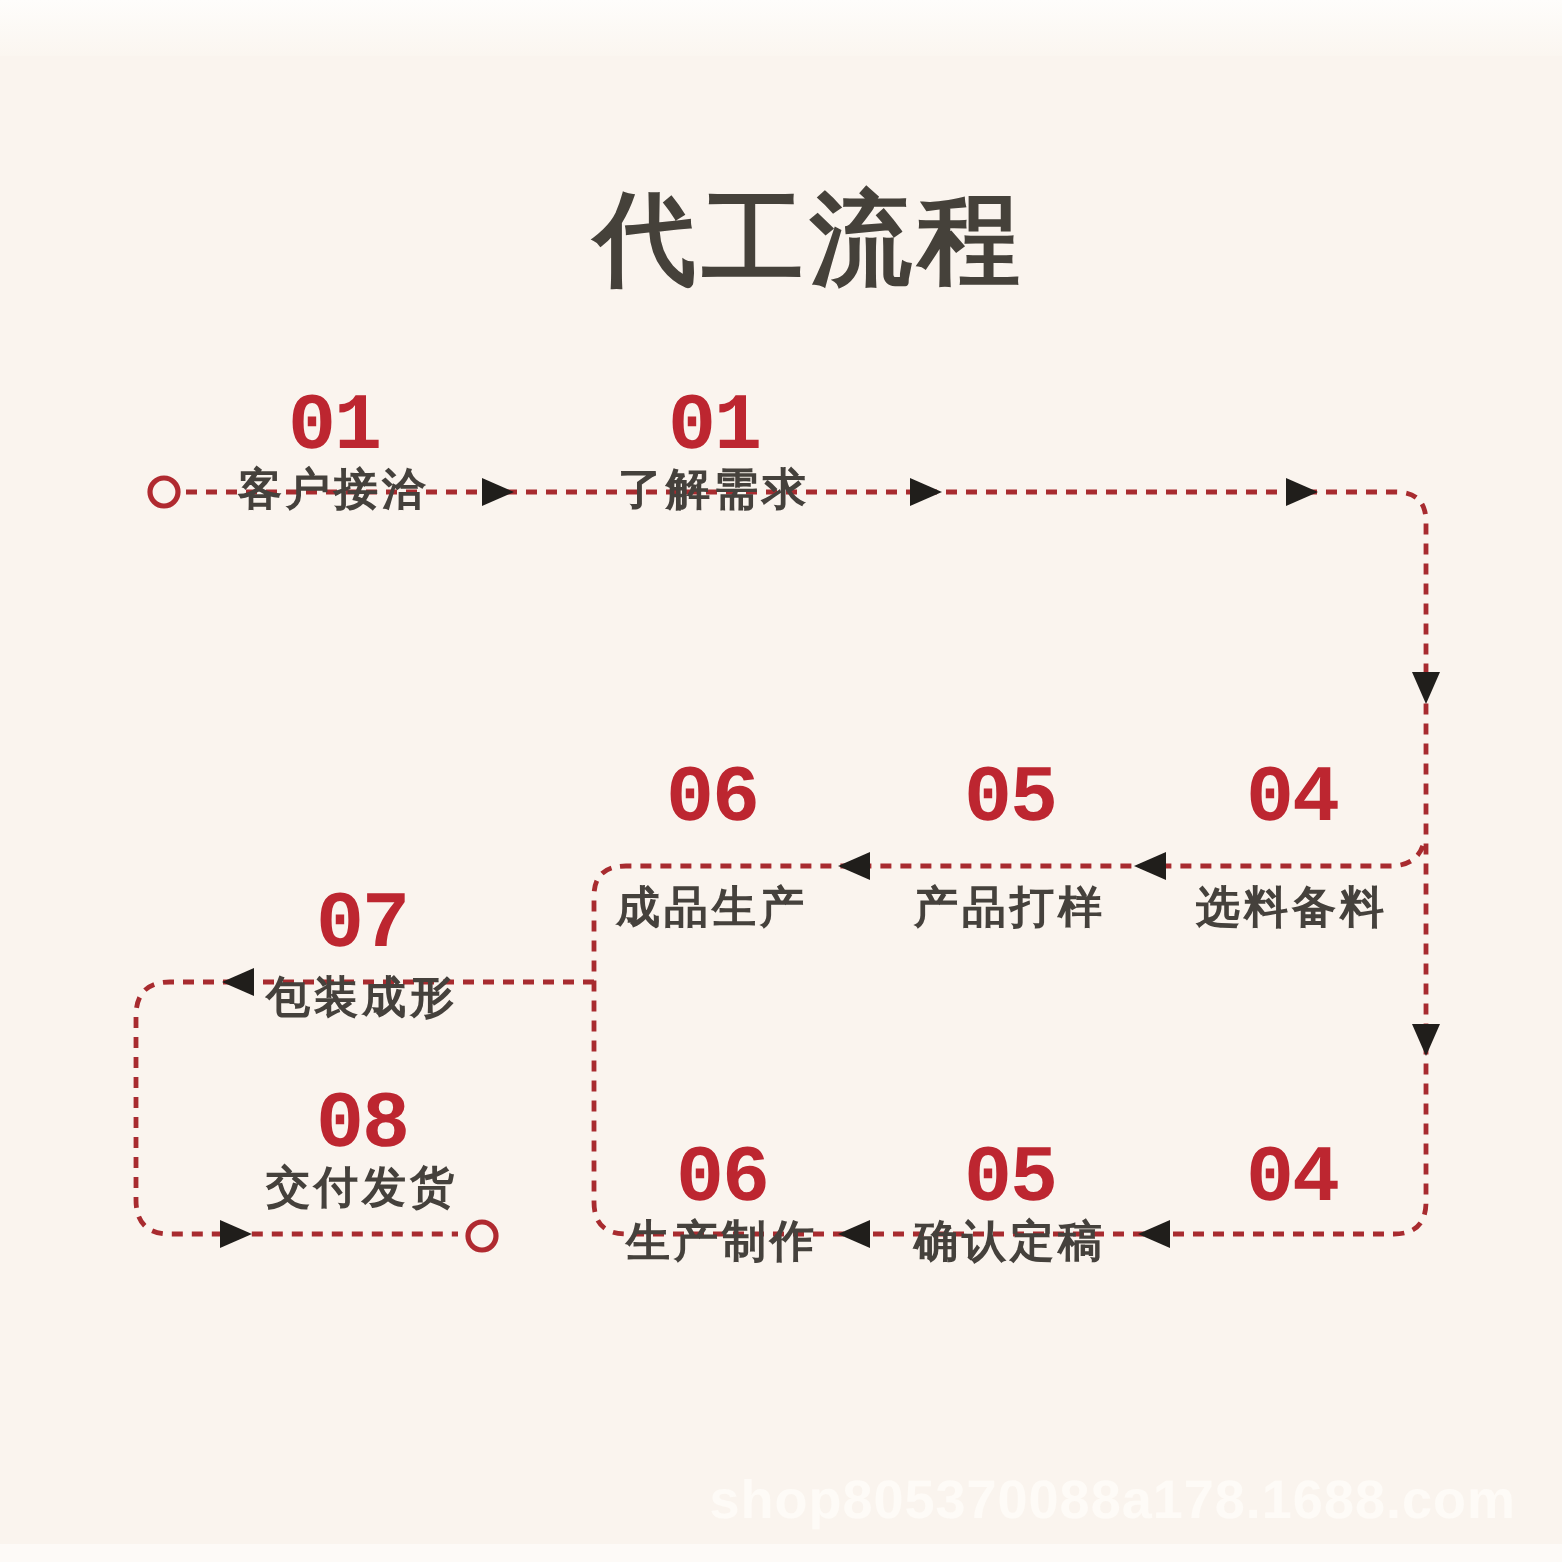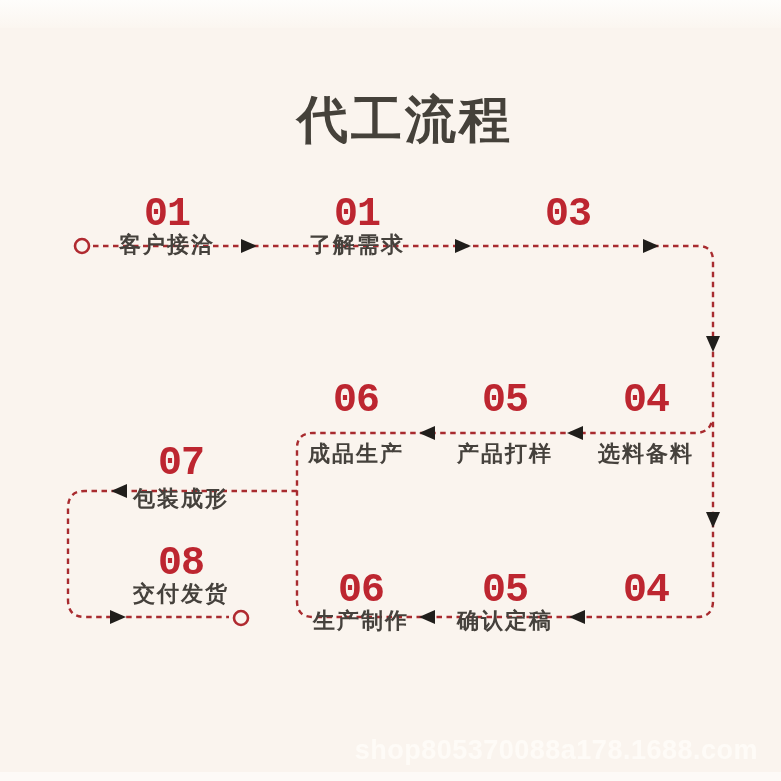--- a/index.html
+++ b/index.html
@@ -76,21 +76,20 @@
 
 <div class="step row1" style="left:167px;top:195px">
   <div class="num">01</div>
   <div class="label">客户接洽</div>
 </div>
 <div class="step row1" style="left:357px;top:195px">
   <div class="num">01</div>
   <div class="label">了解需求</div>
 </div>
 <div class="step row1" style="left:568px;top:195px">
-  <div class="num">03</div>
 </div>
 
 <div class="step row2" style="left:646px;top:381px">
   <div class="num">04</div>
   <div class="label">选料备料</div>
 </div>
 <div class="step row2" style="left:505px;top:381px">
   <div class="num">05</div>
   <div class="label">产品打样</div>
 </div>

